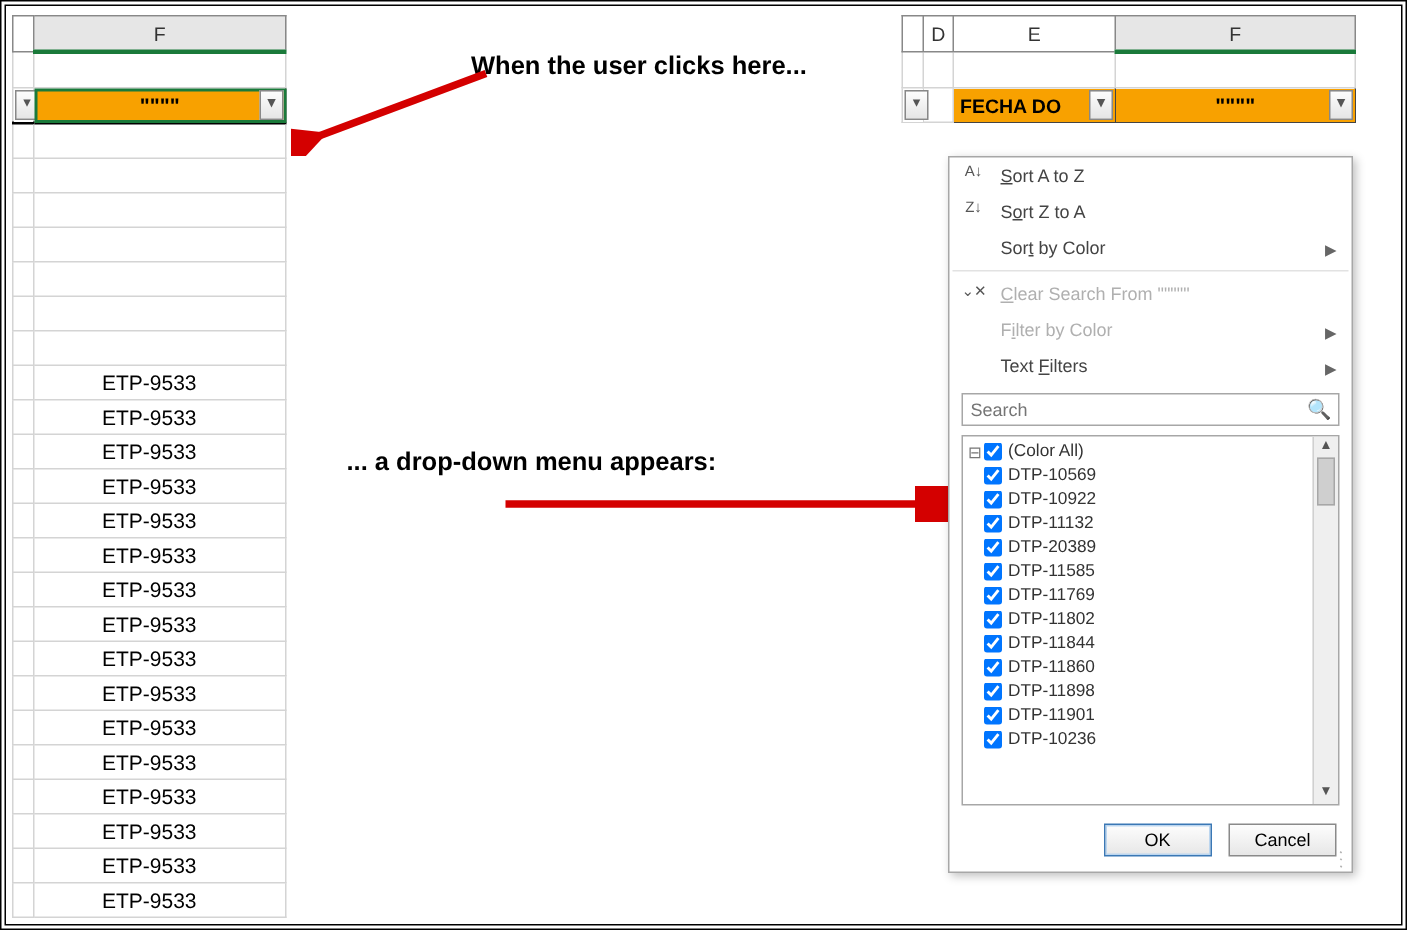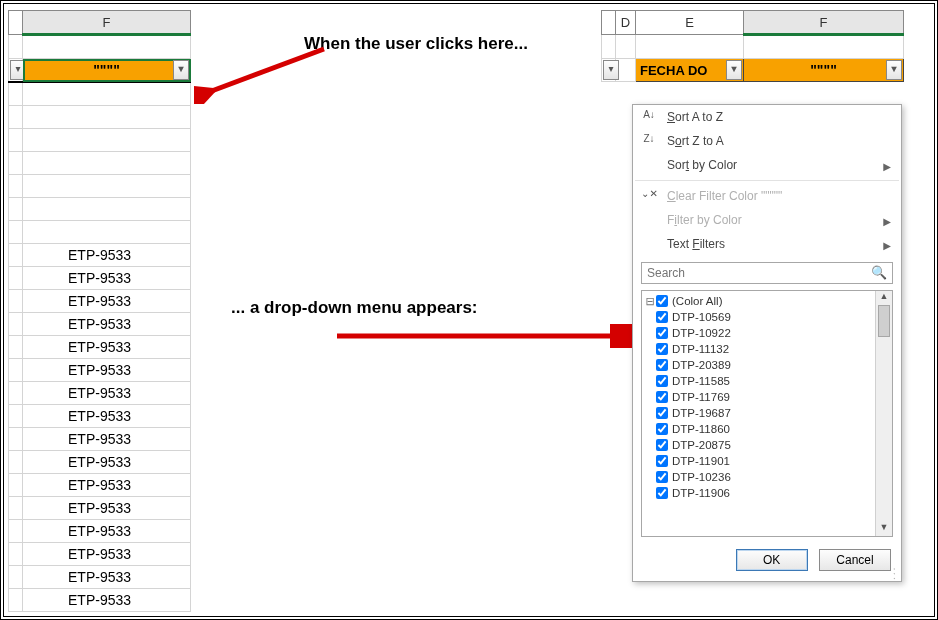--- a/index.html
+++ b/index.html
@@ -198,21 +198,21 @@
       <div class="autofilter-btn">▾</div>
     </td>
     <td class="cell filtercell">
       <span>""""</span>
       <div class="autofilter-btn">▾</div>
     </td>
   </tr>
 </tbody>
     </table>
 
-<div class="annot" style="left:300px;top:30px">When the user clicks here...</div>
+<div class="annot" style="left:310px;top:30px">When the user clicks here...</div>
 <div class="annot" style="left:227px;top:294px">... a drop-down menu appears:</div>
 
 <div class="arrow" style="left:190px;top:40px">
   <svg width="140" height="60">
     <defs>
           <marker id="ah1" markerWidth="10" markerHeight="10" refX="2" refY="5" orient="auto">
             <path d="M10,0 L0,5 L10,10 z" fill="#d40000"></path>
           </marker>
         </defs>
     <line x1="130" y1="5" x2="15" y2="48" stroke="#d40000" stroke-width="5" marker-end="url(#ah1)"></line>
@@ -238,21 +238,21 @@
     <span class="miicon">Z↓</span>
     <span>S<u>o</u><span>rt Z to A</span></span>
   </div>
   <div class="menuitem">
     <span>Sor<u>t</u><span> by Color</span></span>
     <span class="arrow-r">▶</span>
   </div>
   <div class="sep"></div>
   <div class="menuitem disabled">
     <span class="miicon">⌄✕</span>
-    <span><u>C</u><span>lear Filter Color</span> <span>"""""</span></span>
+    <span><u>C</u><span>lear Search From</span> <span>"""""</span></span>
   </div>
   <div class="menuitem disabled">
     <span>F<u>i</u><span>lter by Color</span></span>
     <span class="arrow-r">▶</span>
   </div>
   <div class="menuitem">
     <span>Text <u>F</u><span>ilters</span></span>
     <span class="arrow-r">▶</span>
   </div>
   <div class="search">
@@ -284,41 +284,41 @@
           <div class="row">
             <span class="exp" style="visibility: hidden;">··</span>
             <label><input type="checkbox" checked="" style=""><span>DTP-11585</span></label>
           </div>
           <div class="row">
             <span class="exp" style="visibility: hidden;">··</span>
             <label><input type="checkbox" checked="" style=""><span>DTP-11769</span></label>
           </div>
           <div class="row">
             <span class="exp" style="visibility: hidden;">··</span>
-            <label><input type="checkbox" checked="" style=""><span>DTP-19687</span></label>
+            <label><input type="checkbox" checked="" style=""><span>DTP-11802</span></label>
+          </div>
+          <div class="row">
+            <span class="exp" style="visibility: hidden;">··</span>
+            <label><input type="checkbox" checked="" style=""><span>DTP-11844</span></label>
           </div>
           <div class="row">
             <span class="exp" style="visibility: hidden;">··</span>
             <label><input type="checkbox" checked="" style=""><span>DTP-11860</span></label>
           </div>
           <div class="row">
             <span class="exp" style="visibility: hidden;">··</span>
-            <label><input type="checkbox" checked="" style=""><span>DTP-20875</span></label>
+            <label><input type="checkbox" checked="" style=""><span>DTP-11898</span></label>
           </div>
           <div class="row">
             <span class="exp" style="visibility: hidden;">··</span>
             <label><input type="checkbox" checked="" style=""><span>DTP-11901</span></label>
           </div>
           <div class="row">
             <span class="exp" style="visibility: hidden;">··</span>
             <label><input type="checkbox" checked="" style=""><span>DTP-10236</span></label>
-          </div>
-          <div class="row">
-            <span class="exp" style="visibility: hidden;">··</span>
-            <label><input type="checkbox" checked="" style=""><span>DTP-11906</span></label>
           </div>
         </div>
     <div class="scrollbar">
       <div class="arr" style="top:0">▲</div>
       <div class="thumb"></div>
       <div class="arr" style="bottom:0">▼</div>
     </div>
   </div>
   <div class="buttons">
     <button class="primary">OK</button>

